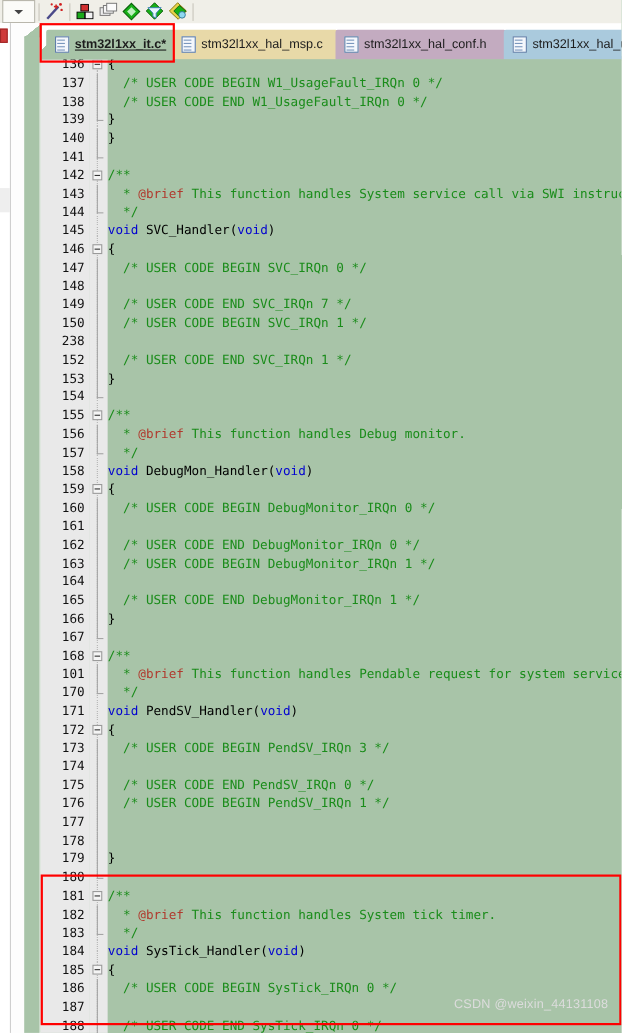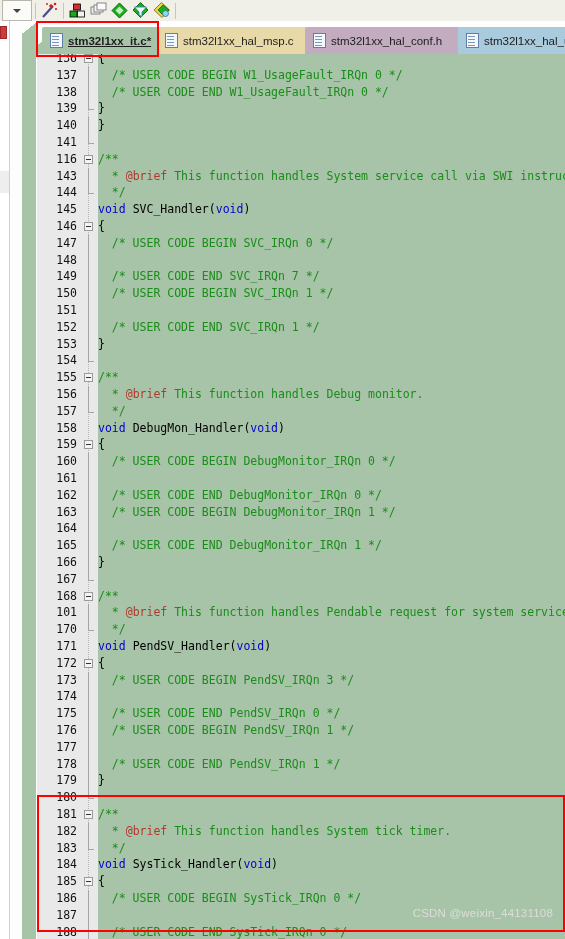--- a/index.html
+++ b/index.html
@@ -277,21 +277,21 @@
         <span class="ln">140</span>
         <span class="foldline"></span>
         <span class="code"><span>}</span></span>
       </div>
       <div class="row" style="top: 84px; position: absolute; left: 0px; width: 528px;">
         <span class="ln">141</span>
         <span class="foldend"></span>
         <span class="code"></span>
       </div>
       <div class="row" style="top: 100.8px; position: absolute; left: 0px; width: 528px;">
-        <span class="ln">116</span>
+        <span class="ln">142</span>
         <span class="foldbox"></span>
         <span class="code"><span class="cmt">/**</span></span>
       </div>
       <div class="row" style="top: 117.6px; position: absolute; left: 0px; width: 528px;">
         <span class="ln">143</span>
         <span class="foldline"></span>
         <span class="code"><span class="cmt">  * </span><span class="brief">@brief</span><span class="cmt"> This function handles System service call via SWI instruc</span></span>
       </div>
       <div class="row" style="top: 134.4px; position: absolute; left: 0px; width: 528px;">
         <span class="ln">144</span>
@@ -321,21 +321,21 @@
         <span class="ln">149</span>
         <span class="foldline"></span>
         <span class="code"><span class="cmt">  /* USER CODE END SVC_IRQn 7 */</span></span>
       </div>
       <div class="row" style="top: 235.2px; position: absolute; left: 0px; width: 528px;">
         <span class="ln">150</span>
         <span class="foldline"></span>
         <span class="code"><span class="cmt">  /* USER CODE BEGIN SVC_IRQn 1 */</span></span>
       </div>
       <div class="row" style="top: 252px; position: absolute; left: 0px; width: 528px;">
-        <span class="ln">151</span>
+        <span class="ln">238</span>
         <span class="foldline"></span>
         <span class="code"></span>
       </div>
       <div class="row" style="top: 268.8px; position: absolute; left: 0px; width: 528px;">
         <span class="ln">152</span>
         <span class="foldline"></span>
         <span class="code"><span class="cmt">  /* USER CODE END SVC_IRQn 1 */</span></span>
       </div>
       <div class="row" style="top: 285.6px; position: absolute; left: 0px; width: 528px;">
         <span class="ln">153</span>
@@ -456,21 +456,20 @@
         <span class="code"><span class="cmt">  /* USER CODE BEGIN PendSV_IRQn 1 */</span></span>
       </div>
       <div class="row" style="top: 688.8px; position: absolute; left: 0px; width: 528px;">
         <span class="ln">177</span>
         <span class="foldline"></span>
         <span class="code"></span>
       </div>
       <div class="row" style="top: 705.6px; position: absolute; left: 0px; width: 528px;">
         <span class="ln">178</span>
         <span class="foldline"></span>
-        <span class="code"><span class="cmt">  /* USER CODE END PendSV_IRQn 1 */</span></span>
       </div>
       <div class="row" style="top: 722.4px; position: absolute; left: 0px; width: 528px;">
         <span class="ln">179</span>
         <span class="foldline"></span>
         <span class="code"><span>}</span></span>
       </div>
       <div class="row" style="top: 739.2px; position: absolute; left: 0px; width: 528px;">
         <span class="ln">180</span>
         <span class="foldend"></span>
         <span class="code"></span>

